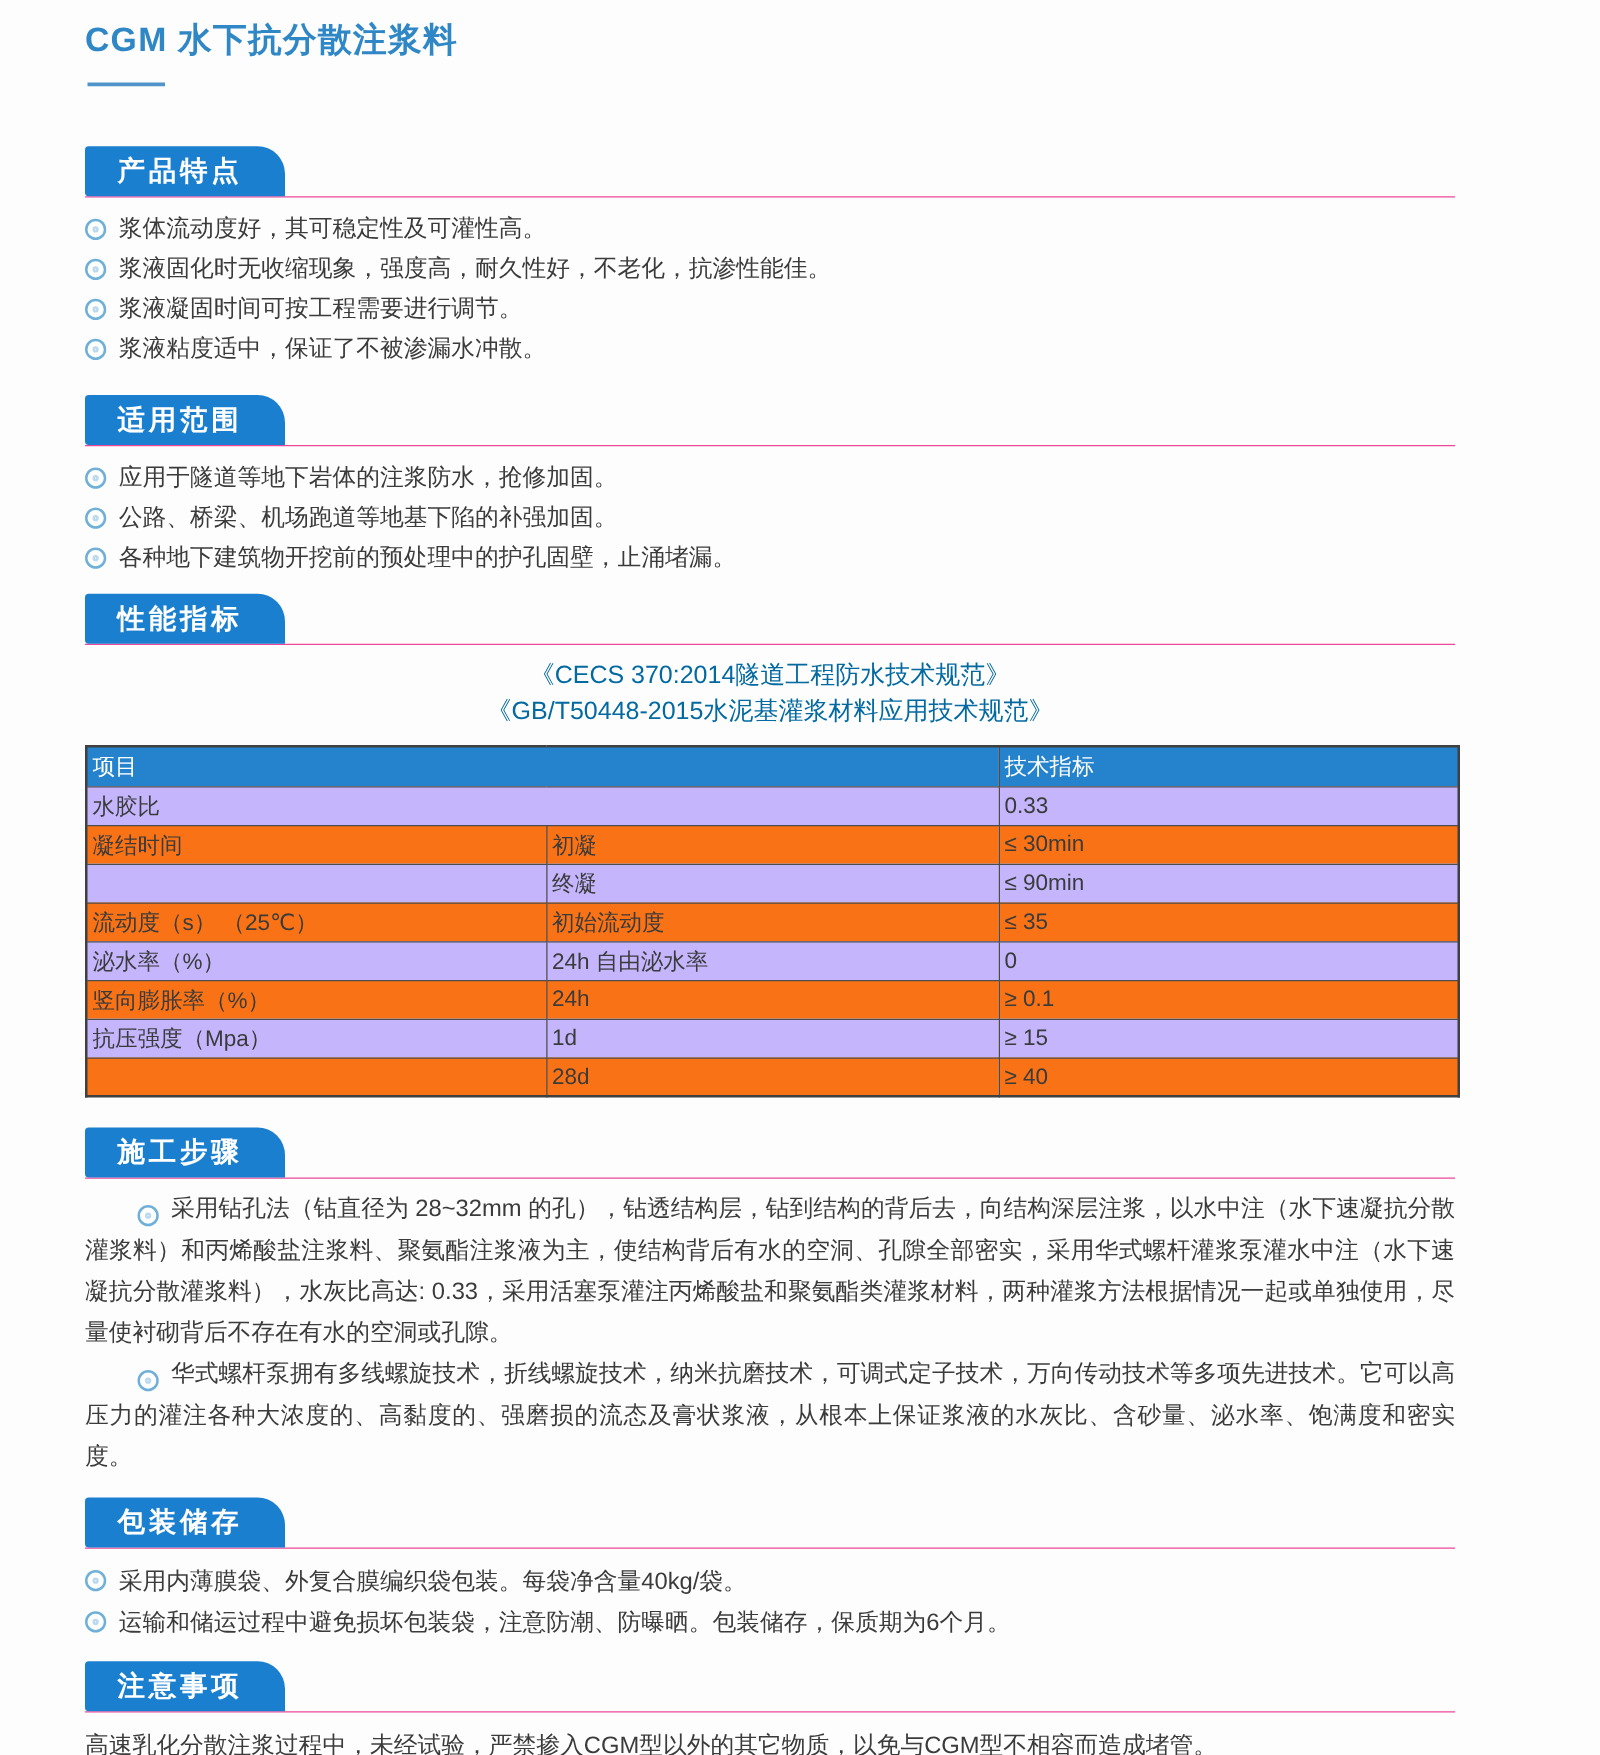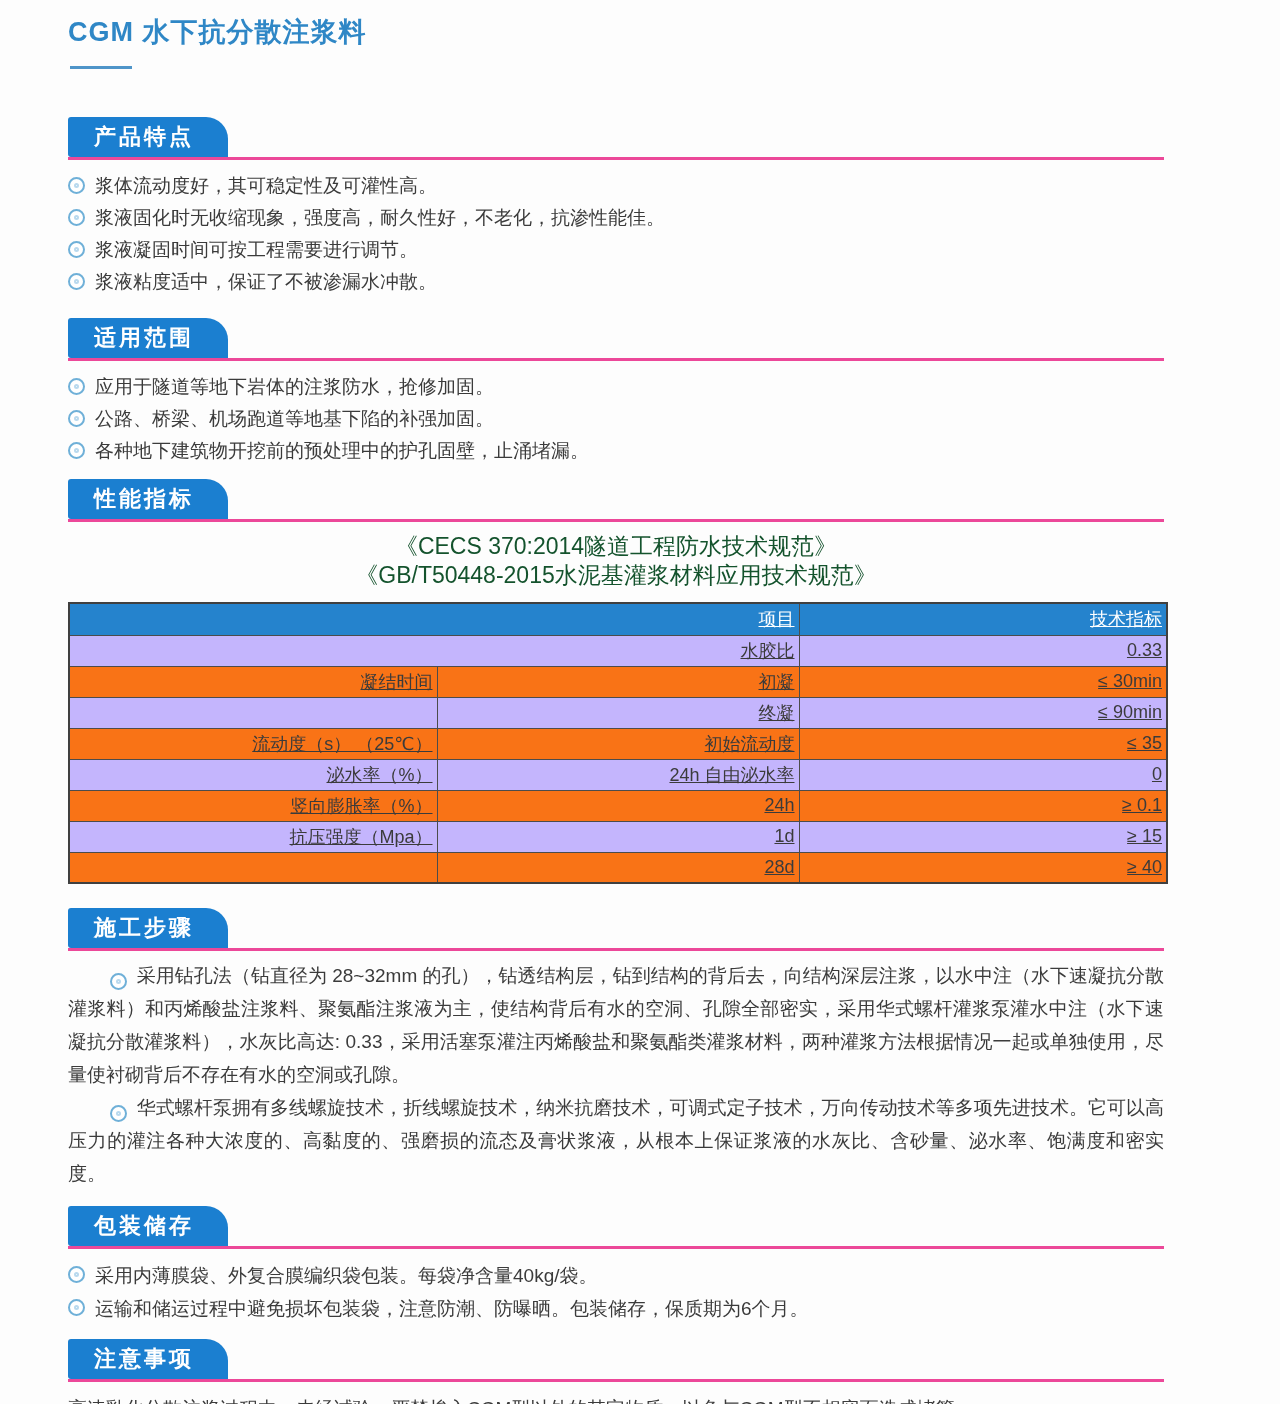--- a/index.html
+++ b/index.html
@@ -23,21 +23,21 @@
     line-height: 36px;
   }
   .title-underline {
     width: 62px; height: 3px;
     background: #4f95c9;
     margin-top: 16px;
     margin-left: 2px;
   }
   
   .sec-head {
-    border-bottom: 3px solid #ec4899;
+    border-bottom: 1px solid #ec4899;
     line-height: 0;
   }
   .sec-badge {
     display: inline-block;
     background: #1b7fd0;
     color: #ffffff;
     font-size: 22px;
     font-weight: bold;
     letter-spacing: 3px;
     line-height: 40px;
@@ -75,43 +75,42 @@
   .blt-in {
     width: 5px; height: 5px;
     border: 2px solid #b9d9ee;
     border-radius: 50%;
     display: block;
   }
   
   .standards {
     margin-top: 10px;
     text-align: center;
-    font-size: 23px;
+    font-size: 20px;
     line-height: 29px;
-    color: #14532d;
+    color: #0369a1;
   }
   
   table.perf {
     margin-top: 12px;
     width: 1100px;
     border-collapse: collapse;
     table-layout: fixed;
     border: 2px solid #404040;
     font-size: 18px;
   }
   table.perf col.c1 { width: 368px; }
   table.perf col.c2 { width: 362px; }
   table.perf col.c3 { width: 368px; }
   table.perf th, table.perf td {
     border: 1px solid #4c4c4c;
-    text-align: right;
+    text-align: left;
     height: 31px;
     padding: 0 4px;
     font-weight: normal;
-    text-decoration: underline;
   }
   table.perf thead th {
     background: #2583cd;
     color: #ffffff;
     height: 32px;
     font-size: 18px;
   }
   table.perf tr.gray td { background: #c4b5fd; }
   table.perf tr.white td { background: #f97316; }
   

